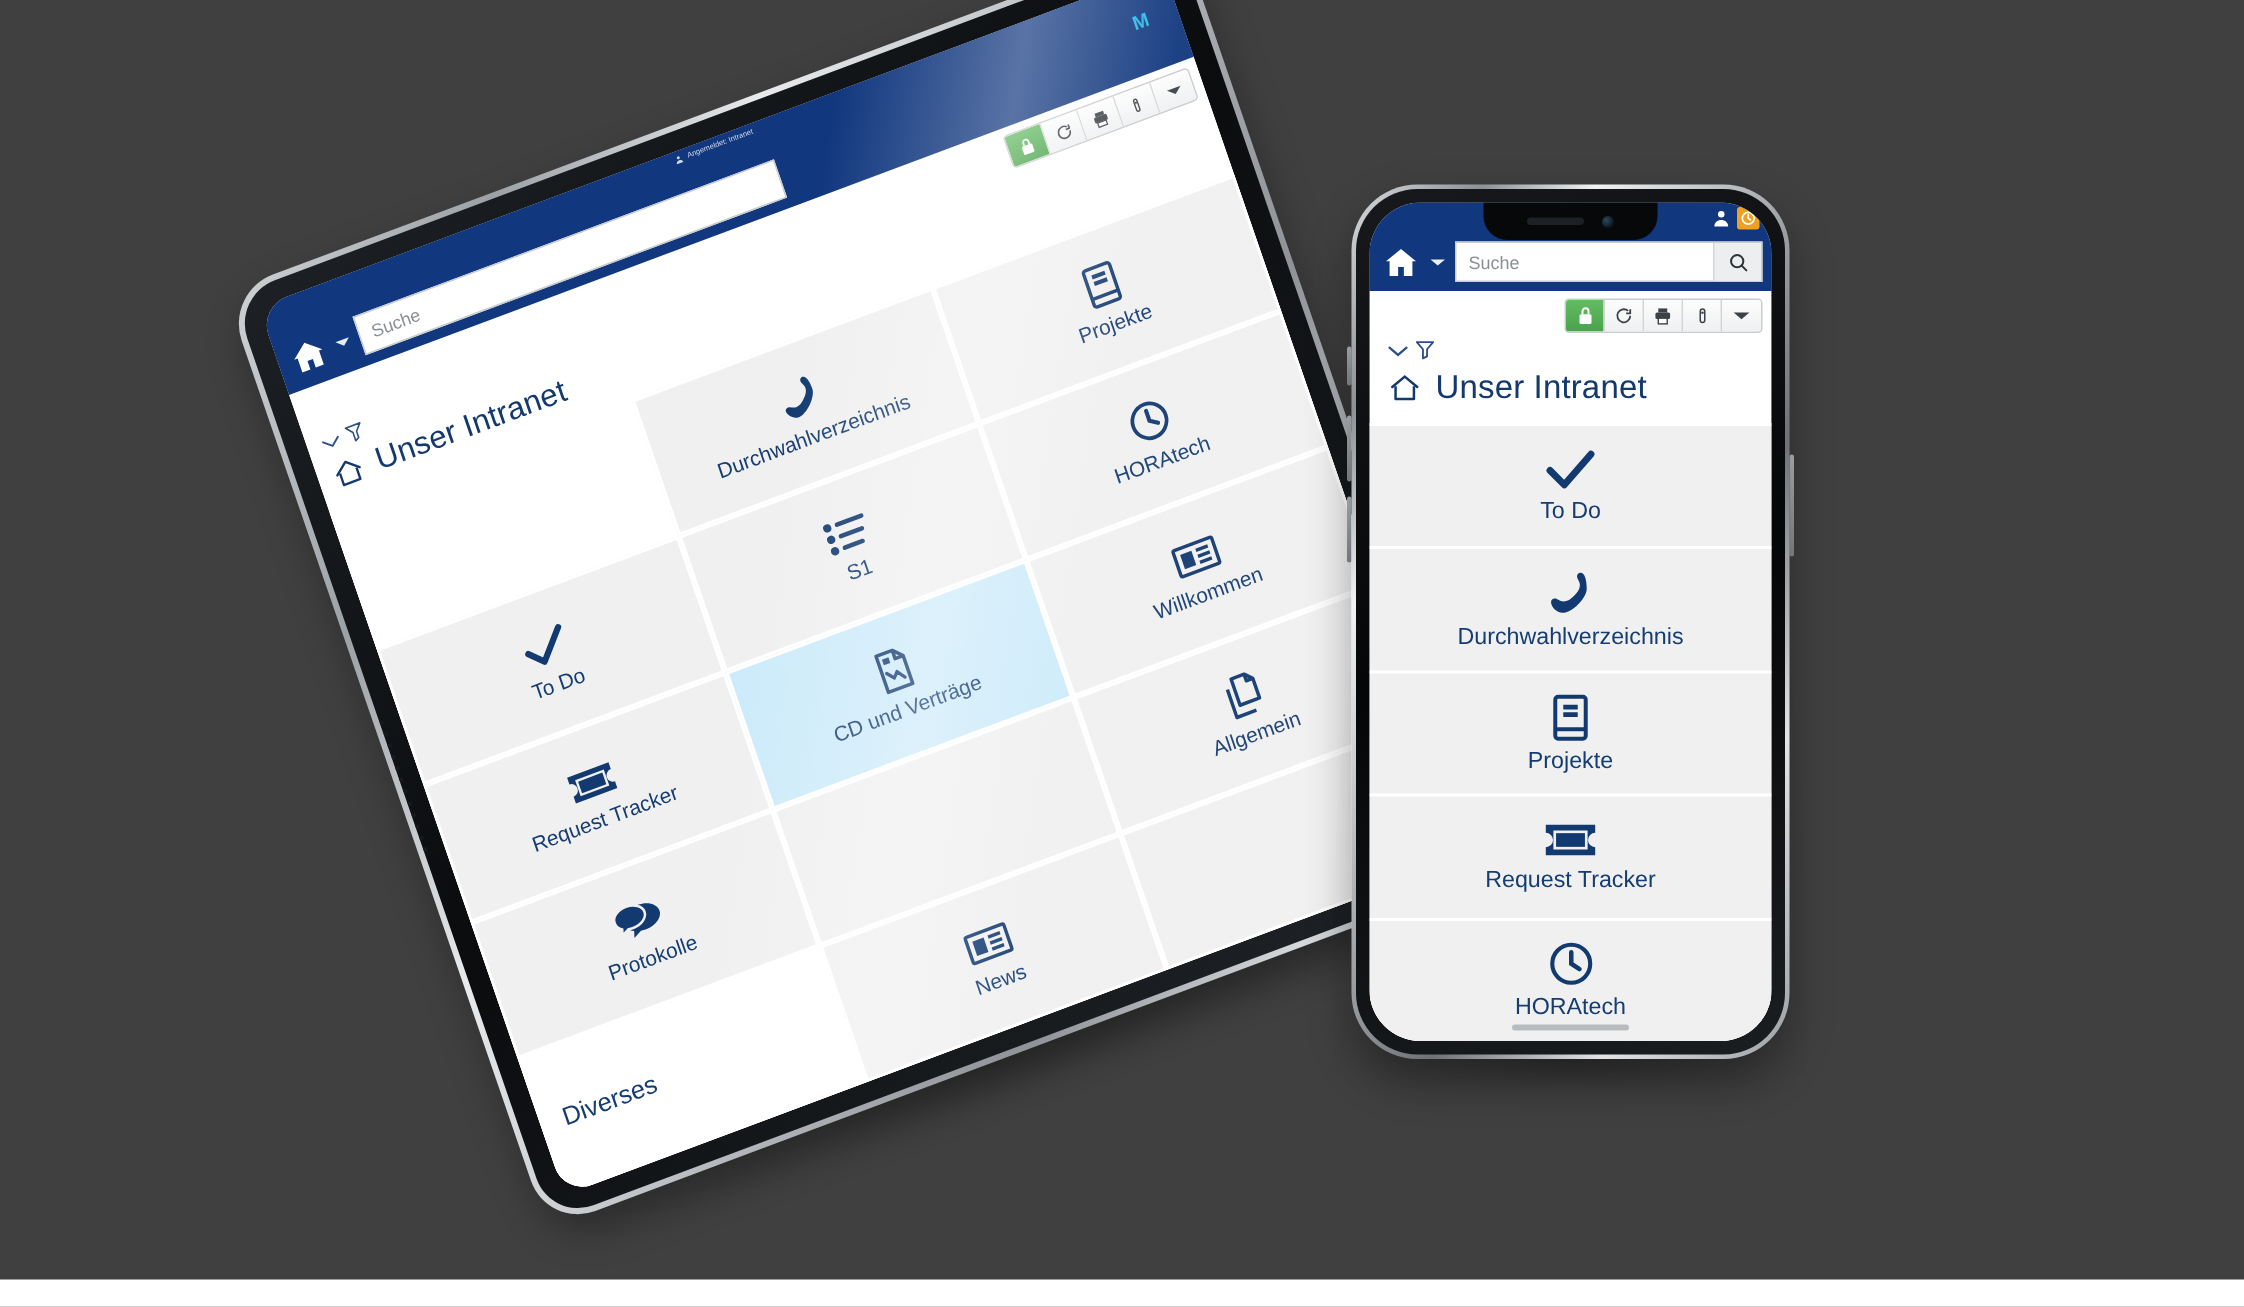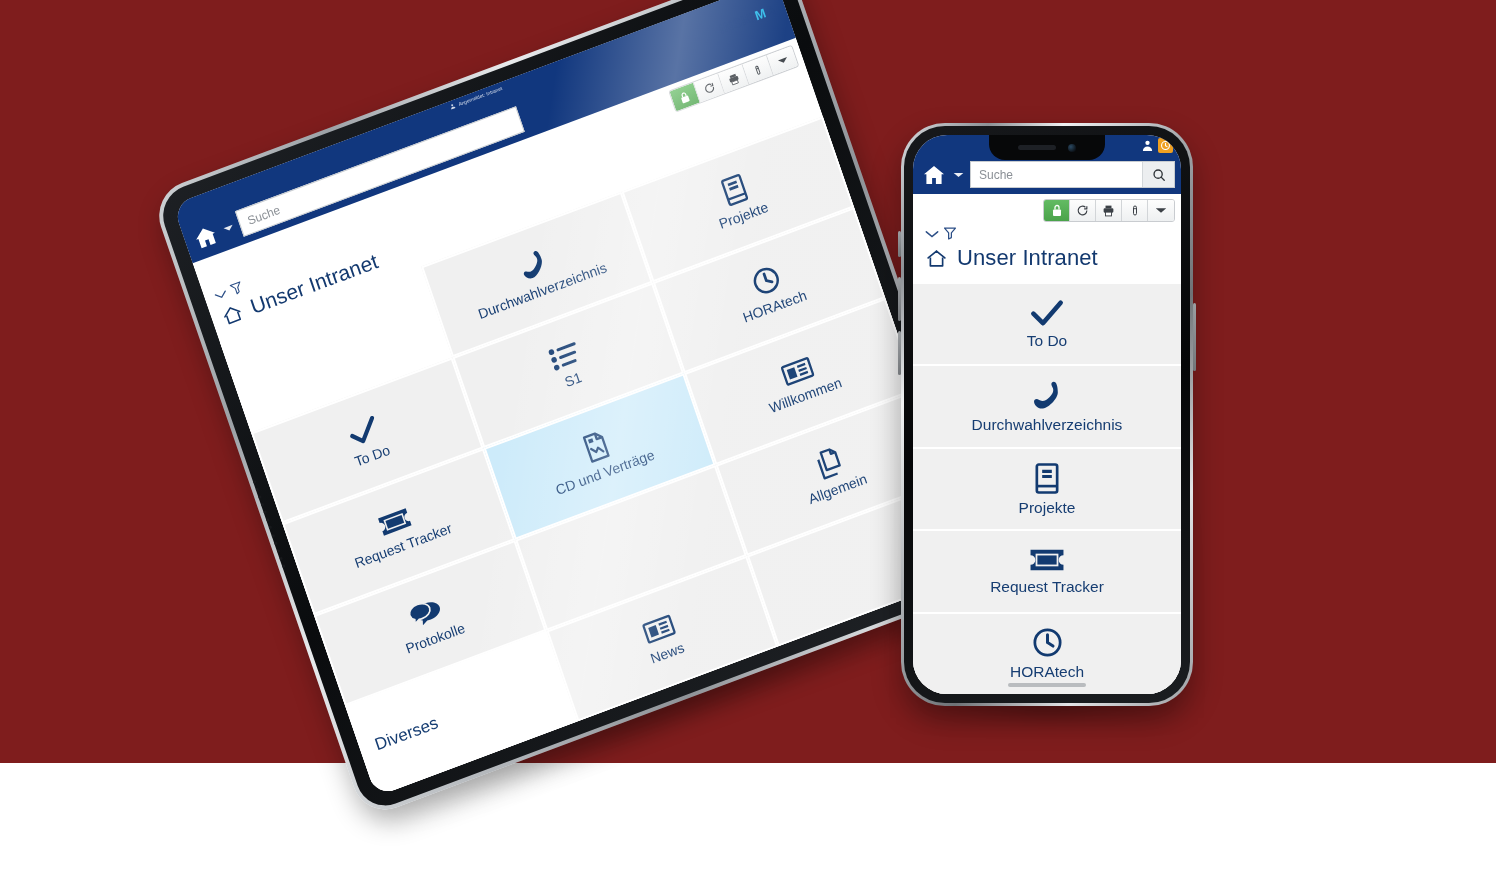--- a/index.html
+++ b/index.html
@@ -2,21 +2,21 @@
 <html><head>
 <meta charset="utf-8">
 <style>
   * { margin:0; padding:0; box-sizing:border-box; }
   html, body {
     width:1496px; height:871px;
     overflow:hidden;
     background:#ffffff;
     font-family:"Liberation Sans", sans-serif;
   }
-  #stage { position:relative; width:1496px; height:763px; background:#7f1d1d; }
+  #stage { position:relative; width:1496px; height:853px; background:#404040; }
 
   
   :root {}
 
   
   #tablet-wrap{
     position:absolute;
     left:236px; top:58px;
     width:680px; height:660px;
     transform: rotate(-20.5deg) skewX(-1.5deg);

